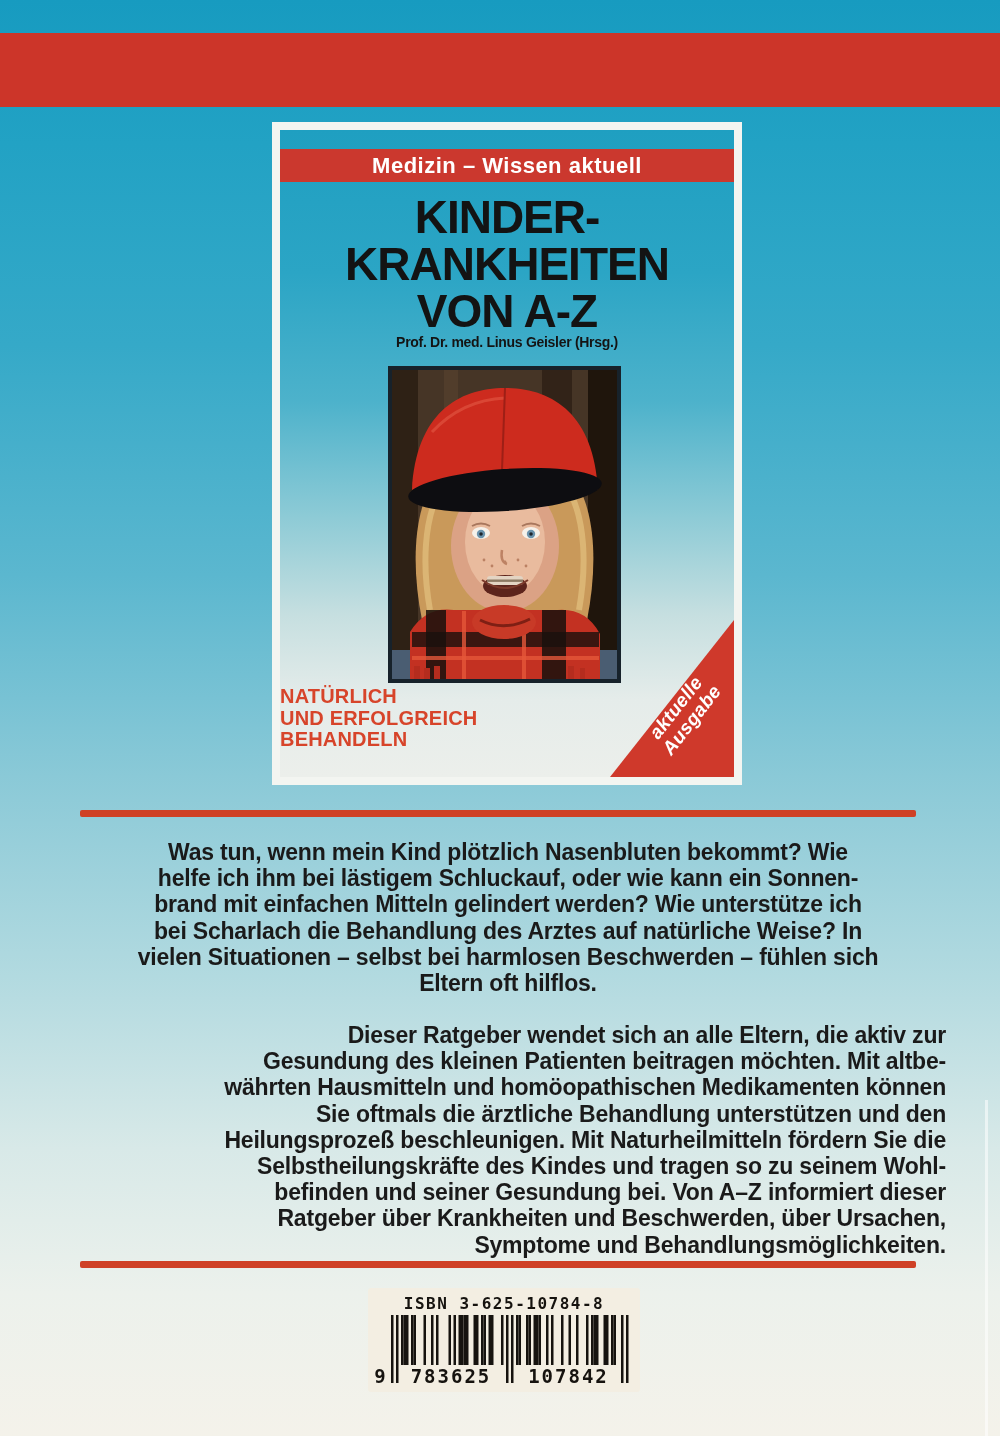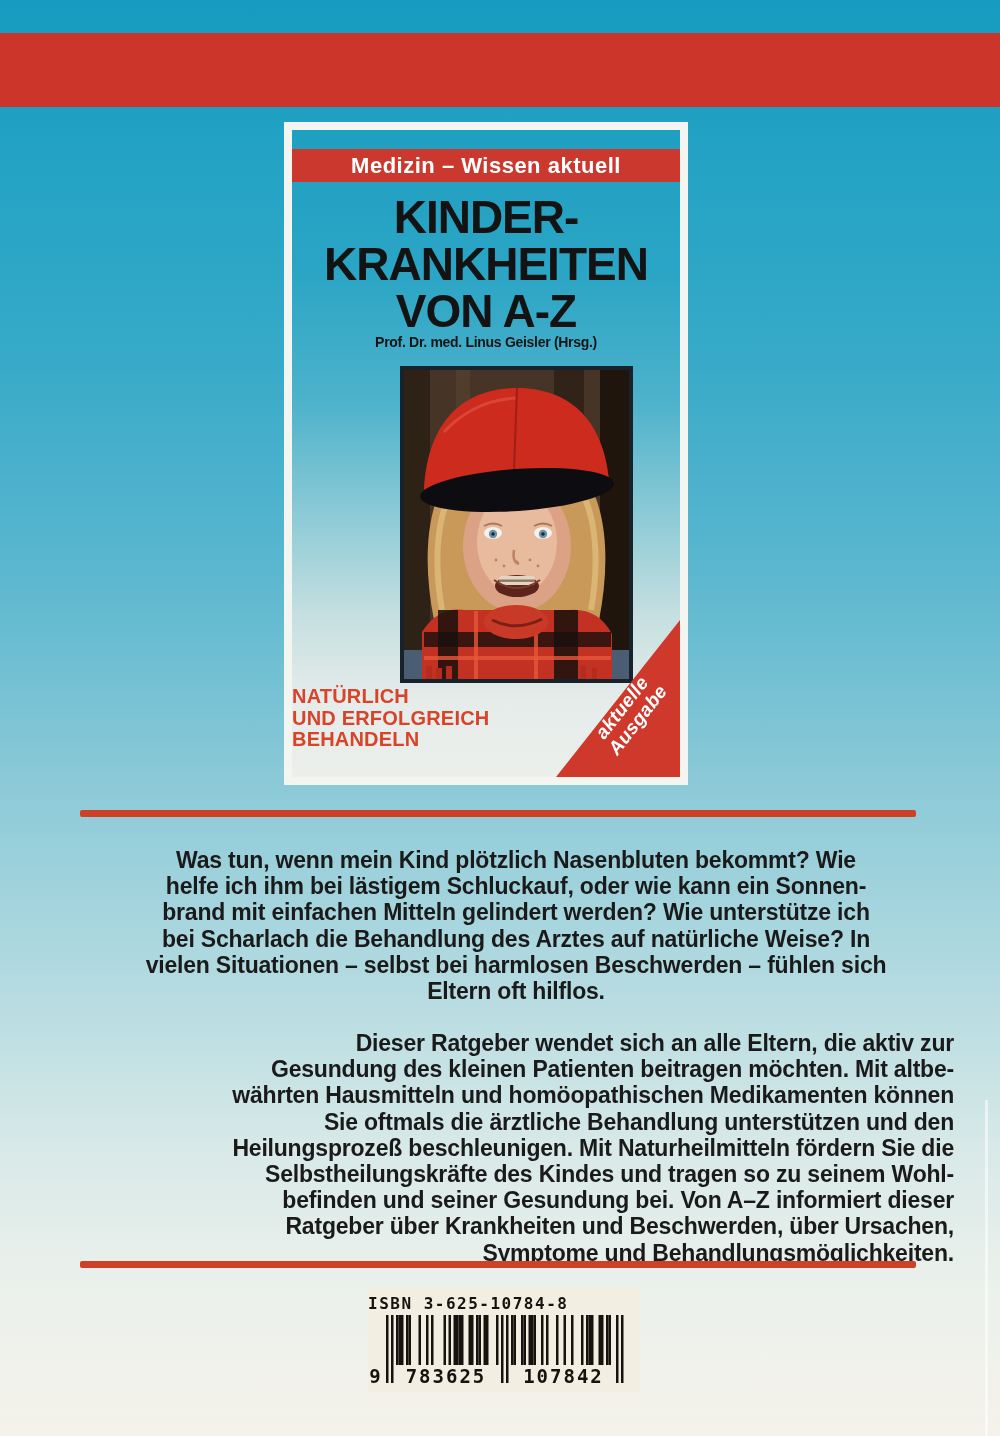--- a/index.html
+++ b/index.html
@@ -10,21 +10,21 @@
     font-family:"Liberation Sans", sans-serif;
     background:linear-gradient(180deg,
       #179bc0 0%, #22a2c4 10%, #35a9c8 24%, #5bb7cf 40%,
       #8ac9d7 54%, #b2dae0 68%, #d8e9e8 80%, #ecf1ec 90%, #f4f2ea 100%);
   }
   .edge-line{position:absolute;right:12px;top:1100px;bottom:0;width:3px;background:rgba(255,255,255,.55);}
   
   .red-band{position:absolute;left:0;top:33px;width:100%;height:74px;background:#cc3529;}
   
   .mini-cover{
-    position:absolute;left:284px;top:122px;width:404px;height:663px;
+    position:absolute;left:272px;top:122px;width:470px;height:663px;
     box-sizing:border-box;border:8px solid #f3f5f1;
     background:linear-gradient(180deg,
       #1f9fc1 0%, #2ba5c5 22%, #4db2cb 42%, #8ecbd6 60%,
       #c6dfe0 75%, #e5ecea 88%, #ecefeb 100%);
   }
   .mini-inner{position:absolute;inset:0;}
   .series-banner{
     position:absolute;left:0;right:0;top:19px;height:33px;
     background:#cb382e;color:#fff;
     display:flex;align-items:center;justify-content:center;
@@ -61,32 +61,32 @@
     position:absolute;left:74px;top:94px;
     transform:translate(-50%,-50%) rotate(-52deg);
     color:#fff;font-size:19px;line-height:20px;font-weight:700;font-style:italic;
     text-align:center;white-space:pre-line;letter-spacing:.3px;
   }
   
   .rule{position:absolute;left:80px;width:836px;height:7px;background:#cf4126;border-radius:2px;}
   .rule-top{top:810px;}
   .rule-bottom{top:1261px;}
   .blurb{
-    position:absolute;left:62px;width:876px;margin:16px;
+    position:absolute;left:62px;width:876px;margin:8px;
     text-align:center;color:#1a1a1a;
     font-size:23px;line-height:26.2px;font-weight:600;letter-spacing:-.2px;
     white-space:pre-line;
   }
   .blurb-1{top:831px;}
   .blurb-2{top:1014px;text-align:right;}
   
   .isbn-label{
     position:absolute;left:368px;top:1288px;width:272px;height:104px;
     background:#f3eee2;border-radius:3px;
-    display:flex;flex-direction:column;align-items:flex-start;
+    display:flex;flex-direction:column;align-items:center;
   }
   .isbn-text{
     margin-top:6px;
     font-family:"DejaVu Sans Mono", monospace;
     font-size:16px;font-weight:600;letter-spacing:1.5px;color:#16130f;
     white-space:nowrap;
   }
   #barcode{margin-top:2px;line-height:0;}
   #barcode text{letter-spacing:2px;font-weight:600;}
 </style>

